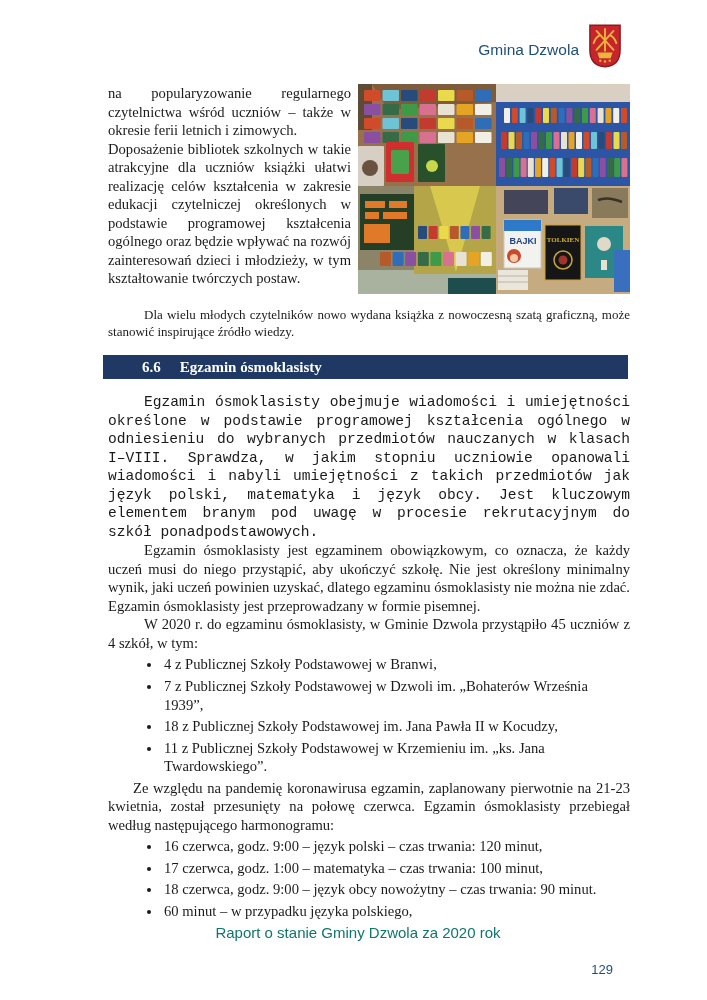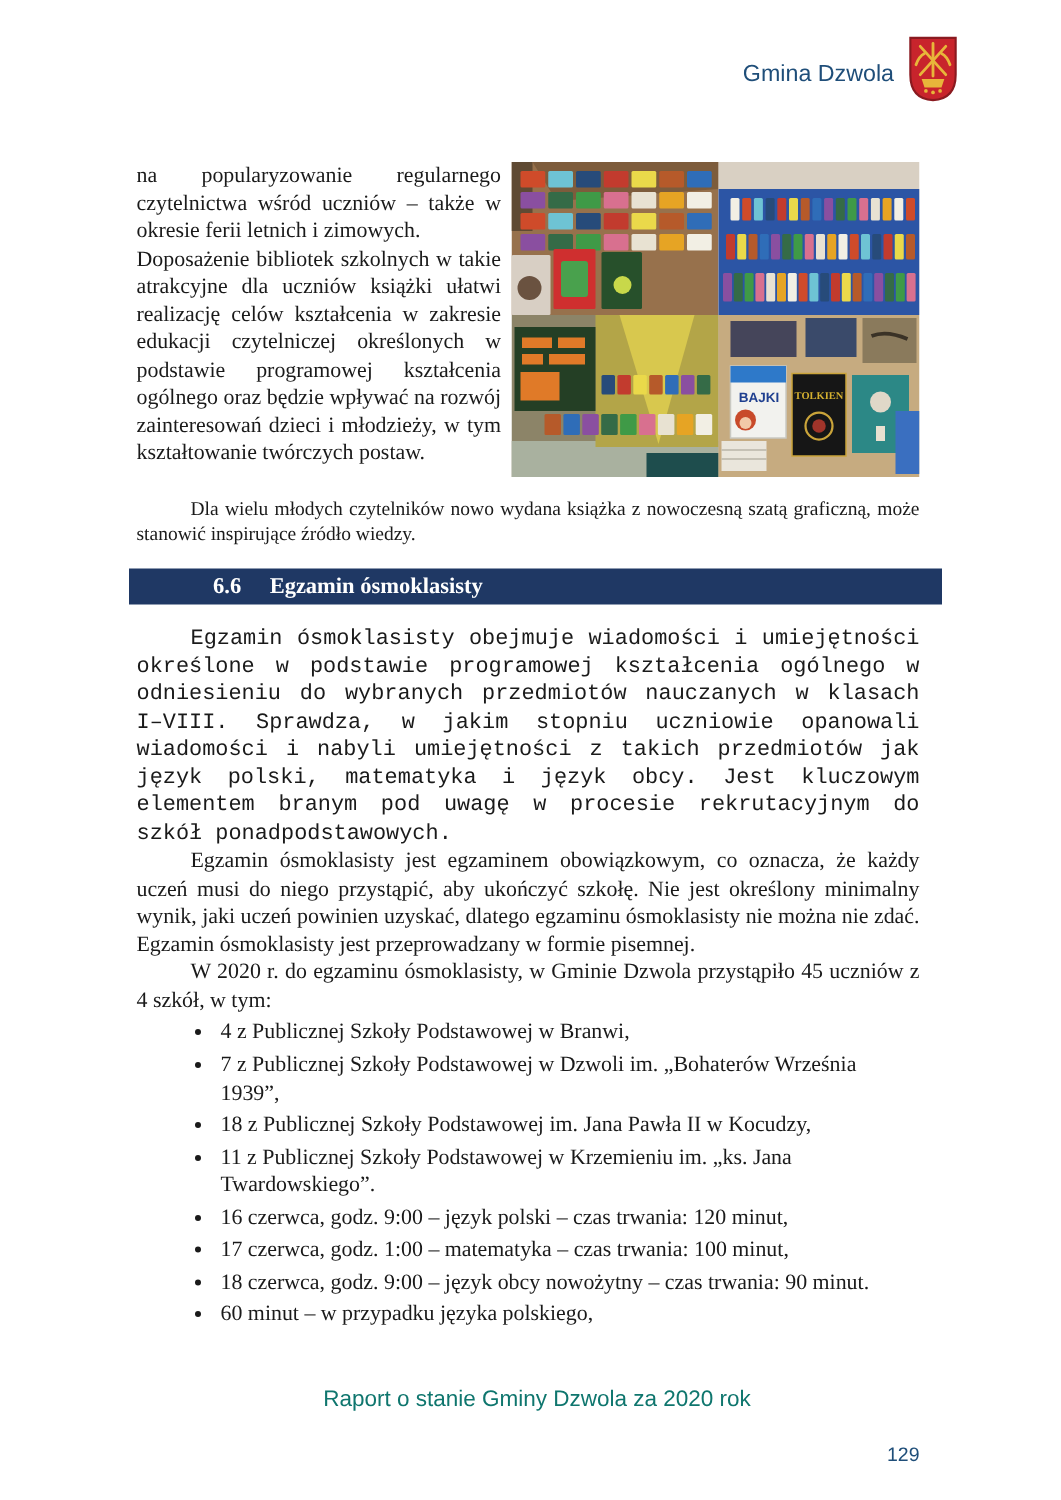--- a/index.html
+++ b/index.html
@@ -1,34 +1,34 @@
 <!DOCTYPE html>
 <html lang="pl"><head>
 <meta charset="utf-8">
 <style>
   html,body{margin:0;padding:0;background:#888;}
   .page{
     position:relative;width:707px;height:1000px;margin:0 auto;background:#ffffff;
     font-family:"Liberation Serif",serif;color:#1a1a1a;overflow:hidden;
   }
   
-  .hdr{position:absolute;top:24px;right:68px;display:flex;align-items:center;gap:9px;}
+  .hdr{position:absolute;top:24px;right:85px;display:flex;align-items:center;gap:9px;}
   .hdr-title{font-family:"Liberation Sans",sans-serif;font-size:15.5px;color:#1f4e79;margin-bottom:-8px;}
   .crest{display:block;}
   
-  .content{position:absolute;left:91px;top:84px;width:522px;margin-top:24px;}
+  .content{position:absolute;left:108px;top:84px;width:522px;}
   .lib-row{display:flex;align-items:flex-start;}
   .lib-text{width:243px;font-size:14.6px;line-height:1.27;text-align:justify;}
   .lib-text p{margin:0;}
   .photo{margin-left:auto;width:272px;height:210px;}
   .closing{margin:13px 0 0 0;font-size:13px;line-height:1.27;text-align:justify;text-indent:36px;}
   
   .hbar{
     margin:15px 0 0 -5px;width:486px;height:24px;background:#1f3864;color:#ffffff;
-    display:flex;align-items:center;font-weight:bold;font-size:15px;padding-left:56px;
+    display:flex;align-items:center;font-weight:bold;font-size:15px;padding-left:39px;
   }
   .hbar .hnum{margin-right:19px;}
   
   .para{margin:0;font-size:14.6px;line-height:1.27;text-align:justify;text-indent:36px;}
   .para.first{margin-top:14px;font-family:Liberation Mono, monospace;}
   .para.small-indent{text-indent:25px;}
   ul.dots{margin:0;padding-left:54px;font-size:14.6px;line-height:1.27;}
   ul.dots li{margin:3px 0;padding-left:2px;}
   
   .ftr-title{
@@ -250,20 +250,21 @@
     <p class="para">Egzamin ósmoklasisty jest egzaminem obowiązkowym, co oznacza, że każdy uczeń musi do niego przystąpić, aby ukończyć szkołę. Nie jest określony minimalny wynik, jaki uczeń powinien uzyskać, dlatego egzaminu ósmoklasisty nie można nie zdać. Egzamin ósmoklasisty jest przeprowadzany w formie pisemnej.</p>
     <p class="para">W 2020 r. do egzaminu ósmoklasisty, w Gminie Dzwola przystąpiło 45 uczniów z 4 szkół, w tym:</p>
 
     <ul class="dots">
       <li>4 z Publicznej Szkoły Podstawowej w Branwi,</li>
       <li>7 z Publicznej Szkoły Podstawowej w Dzwoli im. „Bohaterów Września 1939”,</li>
       <li>18 z Publicznej Szkoły Podstawowej im. Jana Pawła II w Kocudzy,</li>
       <li>11 z Publicznej Szkoły Podstawowej w Krzemieniu im. „ks. Jana Twardowskiego”.</li>
     </ul>
 
+    <p class="para small-indent">Ze względu na pandemię koronawirusa egzamin, zaplanowany pierwotnie na 21-23 kwietnia, został przesunięty na połowę czerwca. Egzamin ósmoklasisty przebiegał według następującego harmonogramu:</p>
 
     <ul class="dots">
       <li>16 czerwca, godz. 9:00 – język polski – czas trwania: 120 minut,</li>
       <li>17 czerwca, godz. 1:00 – matematyka – czas trwania: 100 minut,</li>
       <li>18 czerwca, godz. 9:00 – język obcy nowożytny – czas trwania: 90 minut.</li>
     </ul>
 
 
     <ul class="dots">
       <li>60 minut – w przypadku języka polskiego,</li>

